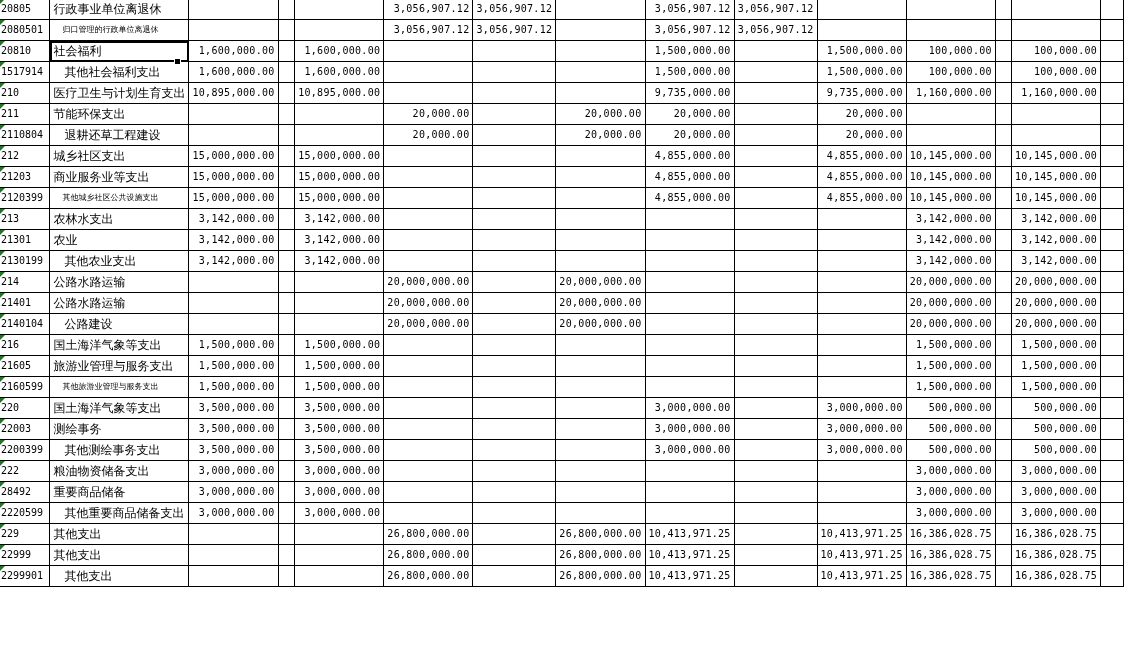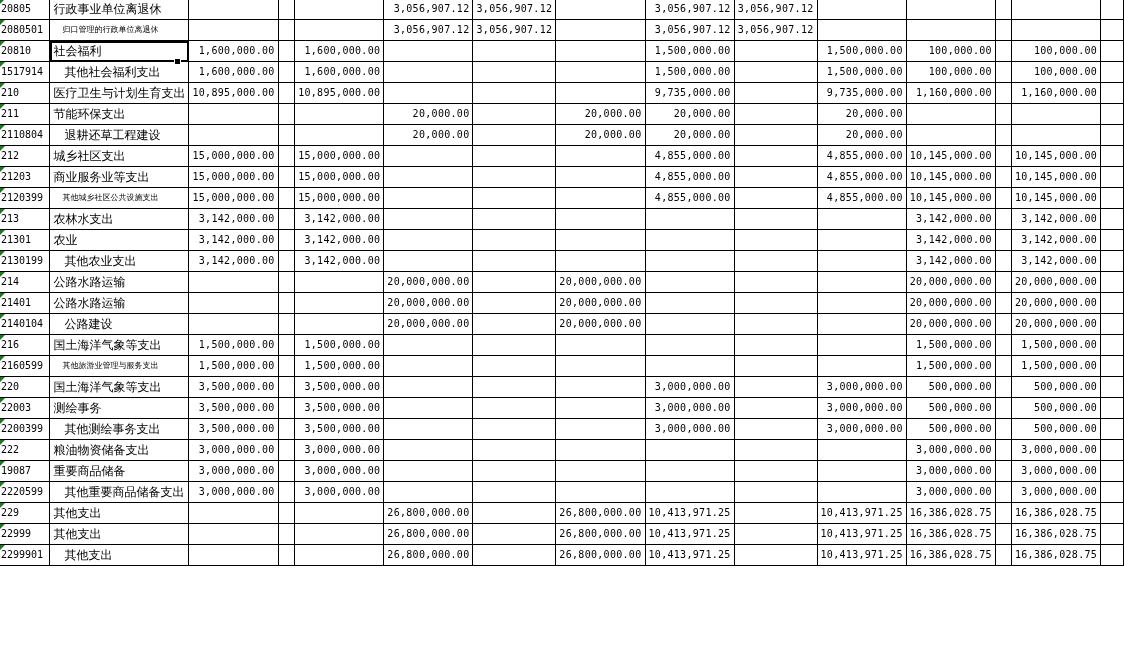--- a/index.html
+++ b/index.html
@@ -324,20 +324,37 @@
         <td class="num"></td>
         <td class="num"></td>
         <td class="num"></td>
         <td class="num"></td>
         <td class="num">1,500,000.00</td>
         <td class="num"></td>
         <td class="num">1,500,000.00</td>
         <td class="num"></td>
       </tr>
       <tr>
+        <td class="code">21605</td>
+        <td class="name">旅游业管理与服务支出</td>
+        <td class="num">1,500,000.00</td>
+        <td class="num"></td>
+        <td class="num">1,500,000.00</td>
+        <td class="num"></td>
+        <td class="num"></td>
+        <td class="num"></td>
+        <td class="num"></td>
+        <td class="num"></td>
+        <td class="num"></td>
+        <td class="num">1,500,000.00</td>
+        <td class="num"></td>
+        <td class="num">1,500,000.00</td>
+        <td class="num"></td>
+      </tr>
+      <tr>
         <td class="code">2160599</td>
         <td class="name sm">其他旅游业管理与服务支出</td>
         <td class="num">1,500,000.00</td>
         <td class="num"></td>
         <td class="num">1,500,000.00</td>
         <td class="num"></td>
         <td class="num"></td>
         <td class="num"></td>
         <td class="num"></td>
         <td class="num"></td>
@@ -409,21 +426,21 @@
         <td class="num"></td>
         <td class="num"></td>
         <td class="num"></td>
         <td class="num"></td>
         <td class="num">3,000,000.00</td>
         <td class="num"></td>
         <td class="num">3,000,000.00</td>
         <td class="num"></td>
       </tr>
       <tr>
-        <td class="code">19087</td>
+        <td class="code">28492</td>
         <td class="name">重要商品储备</td>
         <td class="num">3,000,000.00</td>
         <td class="num"></td>
         <td class="num">3,000,000.00</td>
         <td class="num"></td>
         <td class="num"></td>
         <td class="num"></td>
         <td class="num"></td>
         <td class="num"></td>
         <td class="num"></td>

